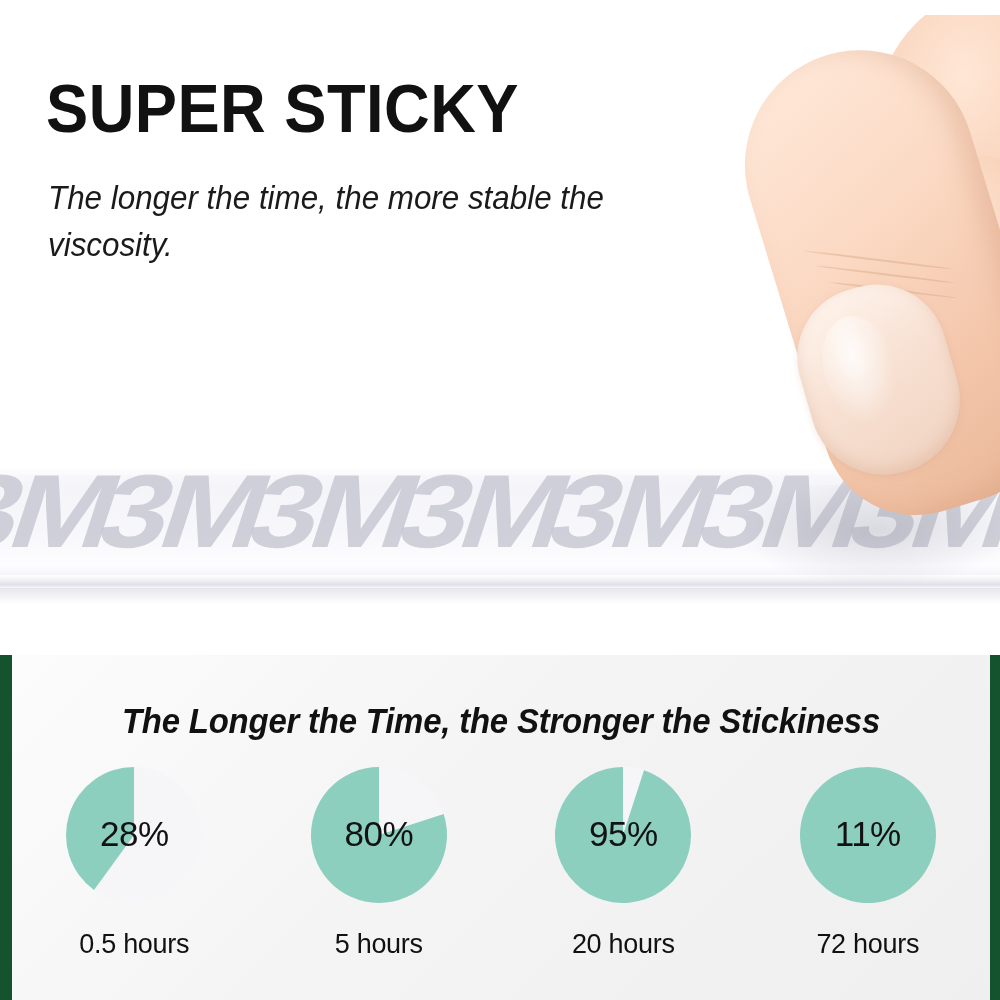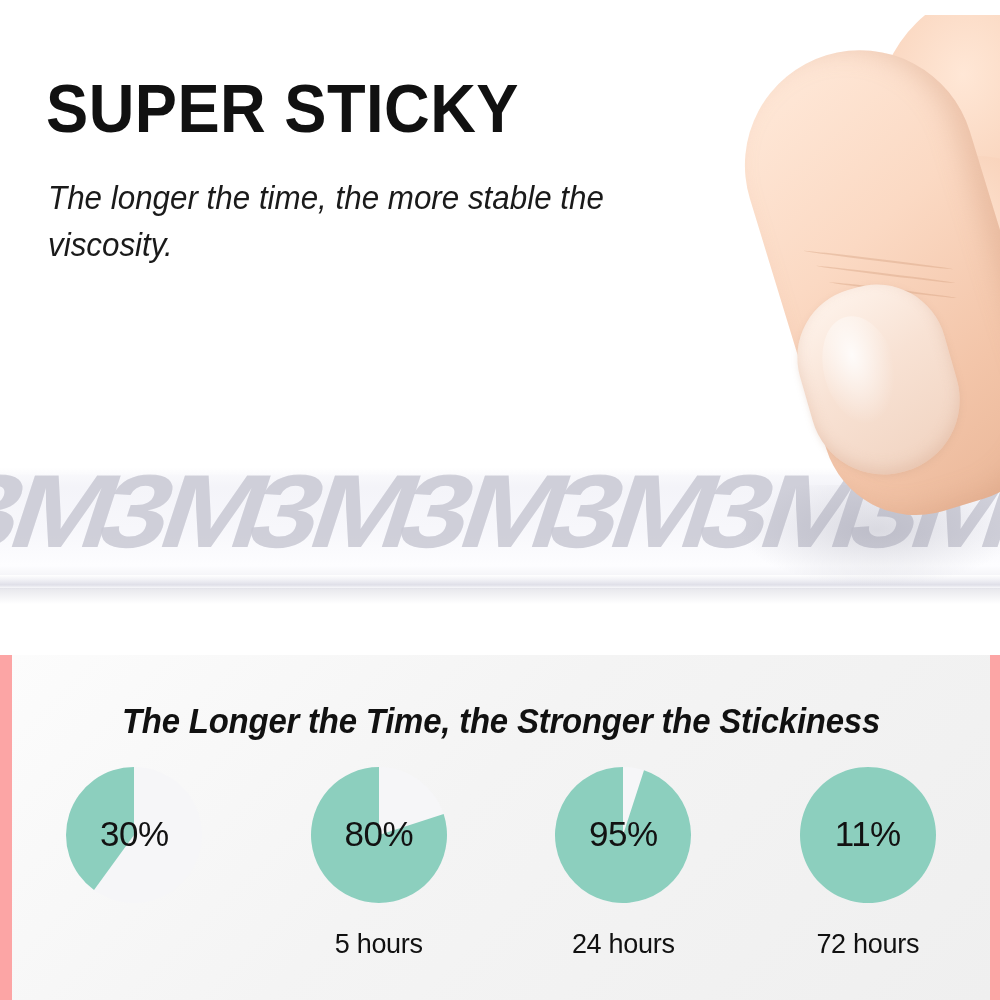--- a/index.html
+++ b/index.html
@@ -187,21 +187,21 @@
     background: radial-gradient(ellipse at 50% 45%, rgba(150,150,165,.30) 0%, rgba(255,255,255,0) 72%);
   }
 
   
   #bottom-panel {
     position: absolute;
     left: 0;
     top: 655px;
     width: 1000px;
     height: 345px;
-    background: #fca5a5;
+    background: #14532d;
   }
   #bottom-inner {
     position: absolute;
     left: 12px;
     top: 0;
     width: 978px;
     height: 345px;
     background: linear-gradient(135deg, #fcfcfc 0%, #f4f4f4 45%, #efefef 100%);
   }
 
@@ -307,22 +307,23 @@
       <div class="section-title">The Longer the Time, the Stronger the Stickiness</div>
 
       <div id="pies">
 
         <div class="pie-cell">
           <div class="pie">
             <svg width="136" height="136" viewBox="0 0 136 136">
               <circle class="pie-track" cx="68" cy="68" r="68" fill="#F6F6F8"></circle>
               <path class="pie-wedge" fill="#8CCFBE" d="M 68 68 L 68 0 A 68 68 0 0 0 28.031 123.013 Z"></path>
             </svg>
-            <div class="pie-label">30%</div>
+            <div class="pie-label">28%</div>
           </div>
+          <div class="pie-caption">0.5 hours</div>
         </div>
 
         <div class="pie-cell">
           <div class="pie">
             <svg width="136" height="136" viewBox="0 0 136 136">
               <circle class="pie-track" cx="68" cy="68" r="68" fill="#F6F6F8"></circle>
               <path class="pie-wedge" fill="#8CCFBE" d="M 68 68 L 68 0 A 68 68 0 1 0 132.672 46.987 Z"></path>
             </svg>
             <div class="pie-label">80%</div>
           </div>
@@ -330,21 +331,21 @@
         </div>
 
         <div class="pie-cell">
           <div class="pie">
             <svg width="136" height="136" viewBox="0 0 136 136">
               <circle class="pie-track" cx="68" cy="68" r="68" fill="#F6F6F8"></circle>
               <path class="pie-wedge" fill="#8CCFBE" d="M 68 68 L 68 0 A 68 68 0 1 0 89.013 3.328 Z"></path>
             </svg>
             <div class="pie-label">95%</div>
           </div>
-          <div class="pie-caption">24 hours</div>
+          <div class="pie-caption">20 hours</div>
         </div>
 
         <div class="pie-cell">
           <div class="pie">
             <svg width="136" height="136" viewBox="0 0 136 136">
               <circle class="pie-track" cx="68" cy="68" r="68" fill="#F6F6F8"></circle>
               <path class="pie-wedge" fill="#8CCFBE" d="M 68 0 A 68 68 0 1 1 67.99 0 Z"></path>
             </svg>
             <div class="pie-label">11%</div>
           </div>

